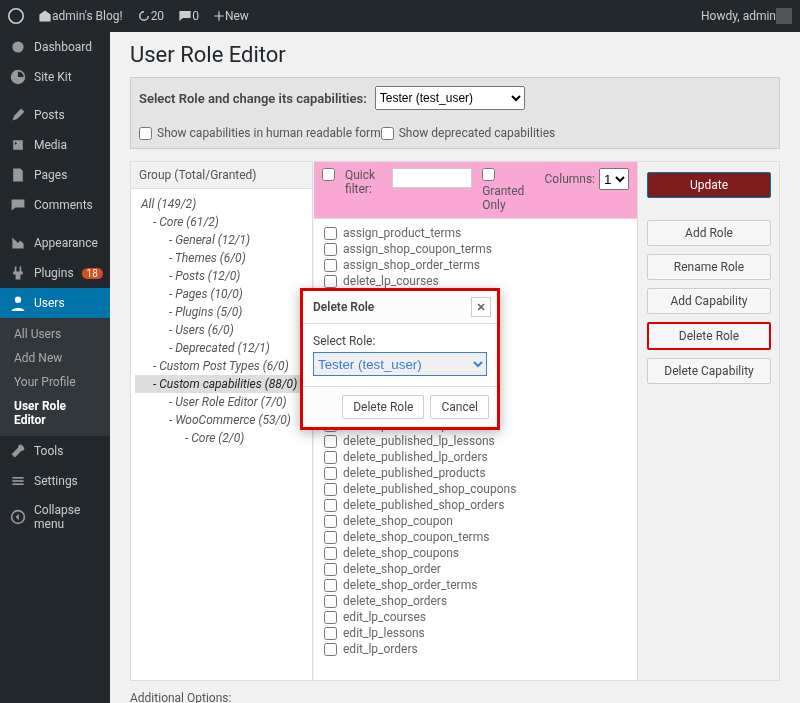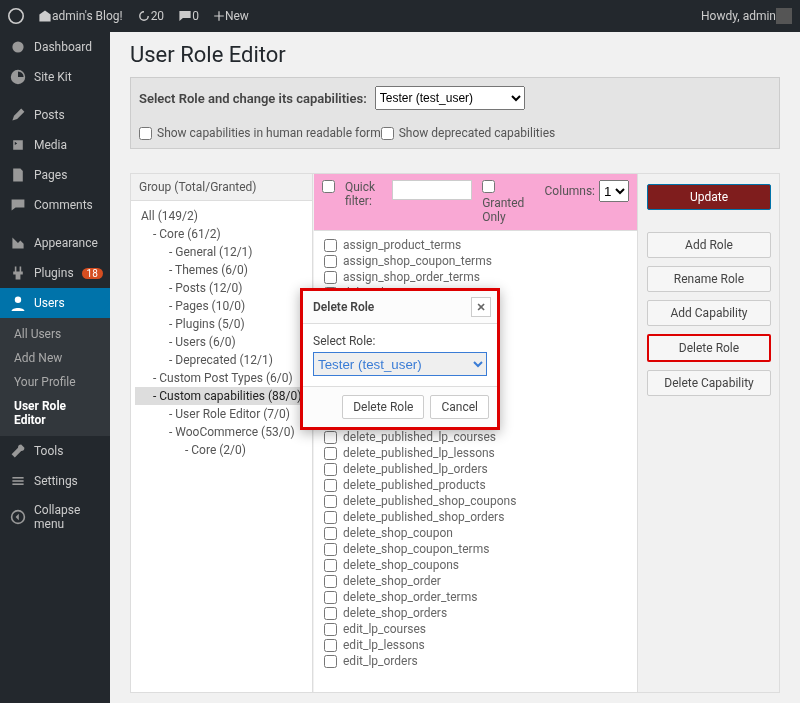--- a/index.html
+++ b/index.html
@@ -23,24 +23,24 @@
   .badge-update { background:#d54e21; color:#fff; border-radius:8px; padding:0 5px; font-size:10px; }
   
   .main { position:absolute; top:32px; left:110px; right:0; bottom:0; padding: 10px 20px 20px 20px; overflow:hidden; }
   h1 { font-size: 22px; font-weight:400; color:#23282d; margin-bottom:10px; }
   .role-bar { background:#e4e4e4; border:1px solid #ccc; padding:8px; display:flex; align-items:center; gap:8px; flex-wrap:wrap; }
   .role-bar b { font-weight:600; font-size:13px; }
   .role-select { width:150px; height:24px; font-size:12px; }
   .check-row { display:flex; margin-top:8px; font-size:12px; color:#555; align-items:center; }
   .check-row label { display:flex; align-items:center; gap:5px; }
   
-  .content-row { display:flex; margin-top:24px; gap:1px; border:1px solid #ddd; height:520px; }
+  .content-row { display:flex; margin-top:12px; gap:1px; border:1px solid #ddd; height:520px; }
   .col-group { width:182px; border-right:1px solid #ddd; background:#fff; font-size:12px; display:flex; flex-direction:column; }
   .col-group .hdr { padding:6px 8px; border-bottom:1px solid #ddd; color:#555; font-size:12px; background:#f1f1f1; }
-  .tree { padding:6px 4px; overflow:auto; font-size:12px; color:#555; }
+  .tree { padding:6px 4px; overflow:auto; font-size:12px; color:#555;font-style:italic; }
   .tree div { padding:2px 0; cursor:pointer; }
   .tree .l1{padding-left:6px;} .tree .l2{padding-left:18px;} .tree .l3{padding-left:34px;} .tree .l4{padding-left:50px;}
   .tree .sel { background:#ddd; color:#222; }
   .col-caps { flex:1; background:#fff; display:flex; flex-direction:column; border-right:1px solid #ddd; }
   .caps-top { display:flex; align-items:flex-start; gap:10px; padding:6px 8px; border-bottom:1px solid #ddd; font-size:12px; color:#555; background:#f9a8d4; }
   .caps-top input[type=text] { width:80px; height:20px; border:1px solid #ccc; }
   .caps-top .cols { margin-left:auto; display:flex; gap:4px; align-items:center; }
   .caps-top select { height:22px; }
   .caps-list { flex:1; overflow-y:scroll; padding:6px 10px; color:#666; font-size:12px; }
   .cap { display:flex; align-items:center; gap:6px; padding:1px 0; }

